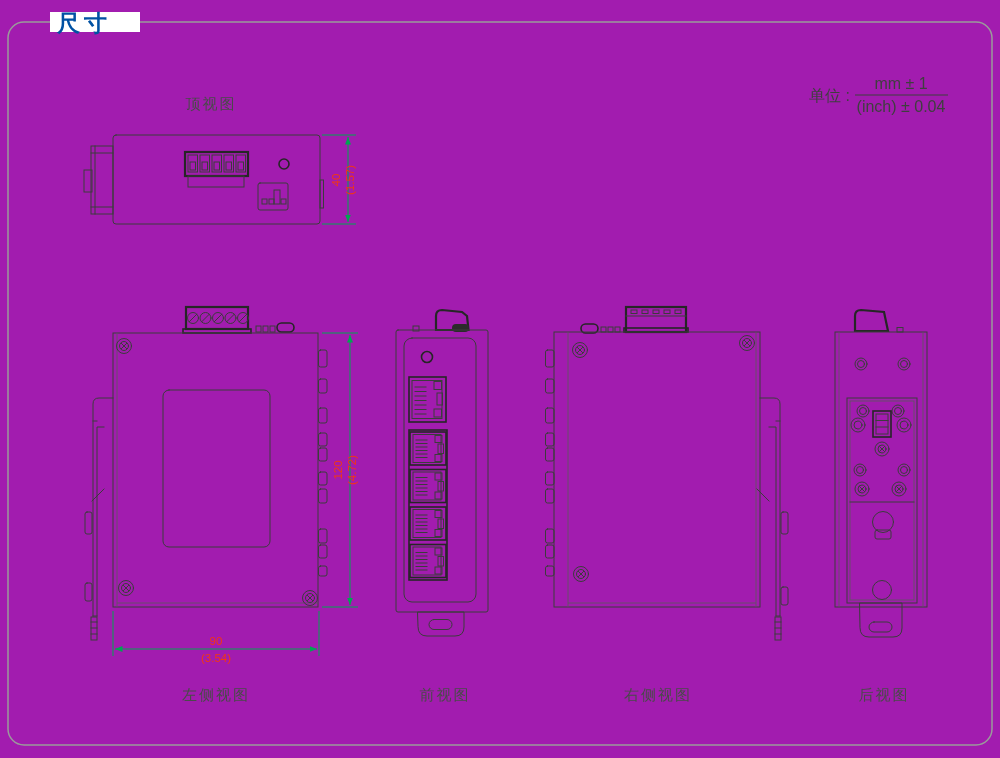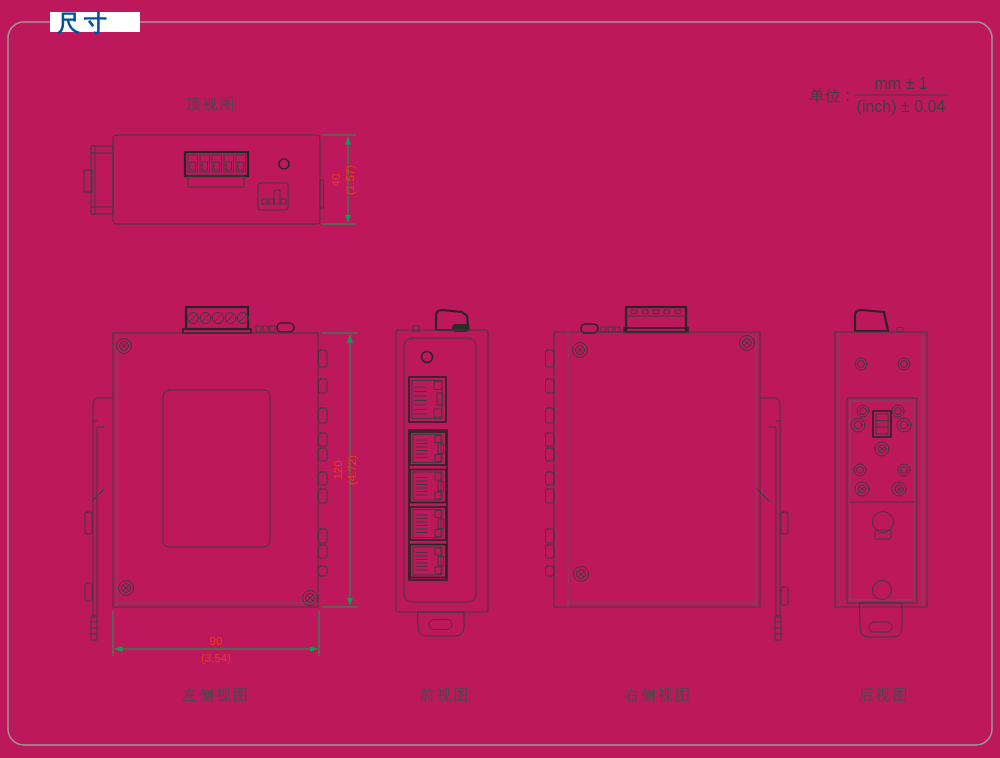--- a/index.html
+++ b/index.html
@@ -1,16 +1,16 @@
 <!DOCTYPE html>
 <html><head>
 <meta charset="utf-8">
 <style>
   html,body{margin:0;padding:0;background:#ffffff;}
-  .page{position:relative;width:1000px;height:758px;background:#be185d;overflow:hidden;
+  .page{position:relative;width:1000px;height:758px;background:#a21caf;overflow:hidden;
         font-family:"Liberation Sans", sans-serif;}
   svg{position:absolute;left:0;top:0;}
   .ln{fill:none;stroke:#3c3c3c;stroke-width:1;stroke-linecap:square;}
   .lt{fill:none;stroke:#5a5a5a;stroke-width:0.8;}
   .thick{fill:none;stroke:#262626;stroke-width:2.2;}
   .med{fill:none;stroke:#262626;stroke-width:1.6;}
   .dim{fill:none;stroke:#00a651;stroke-width:1;}
   .dimtext{fill:#f23713;font-size:11.5px;text-anchor:middle;}
   .viewlabel{fill:#4a4a4a;font-size:15px;text-anchor:middle;letter-spacing:2px;}
   .unittext{fill:#3f3f3f;font-size:16px;}

